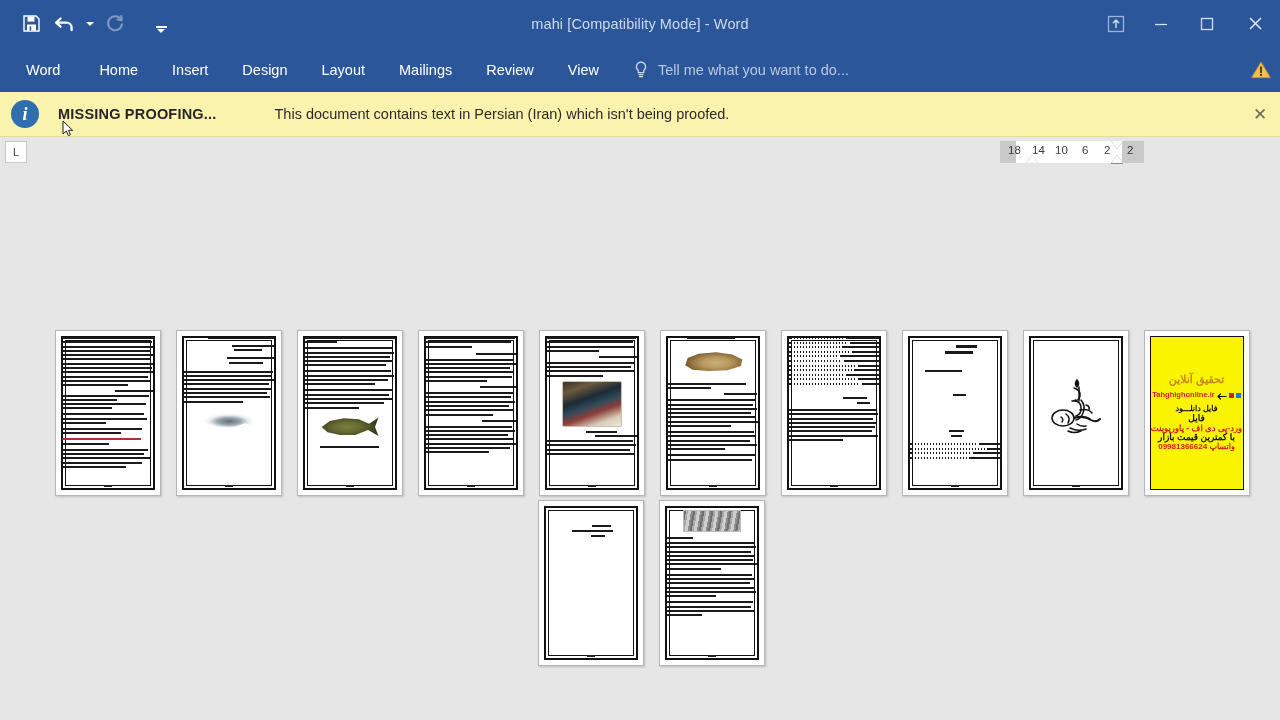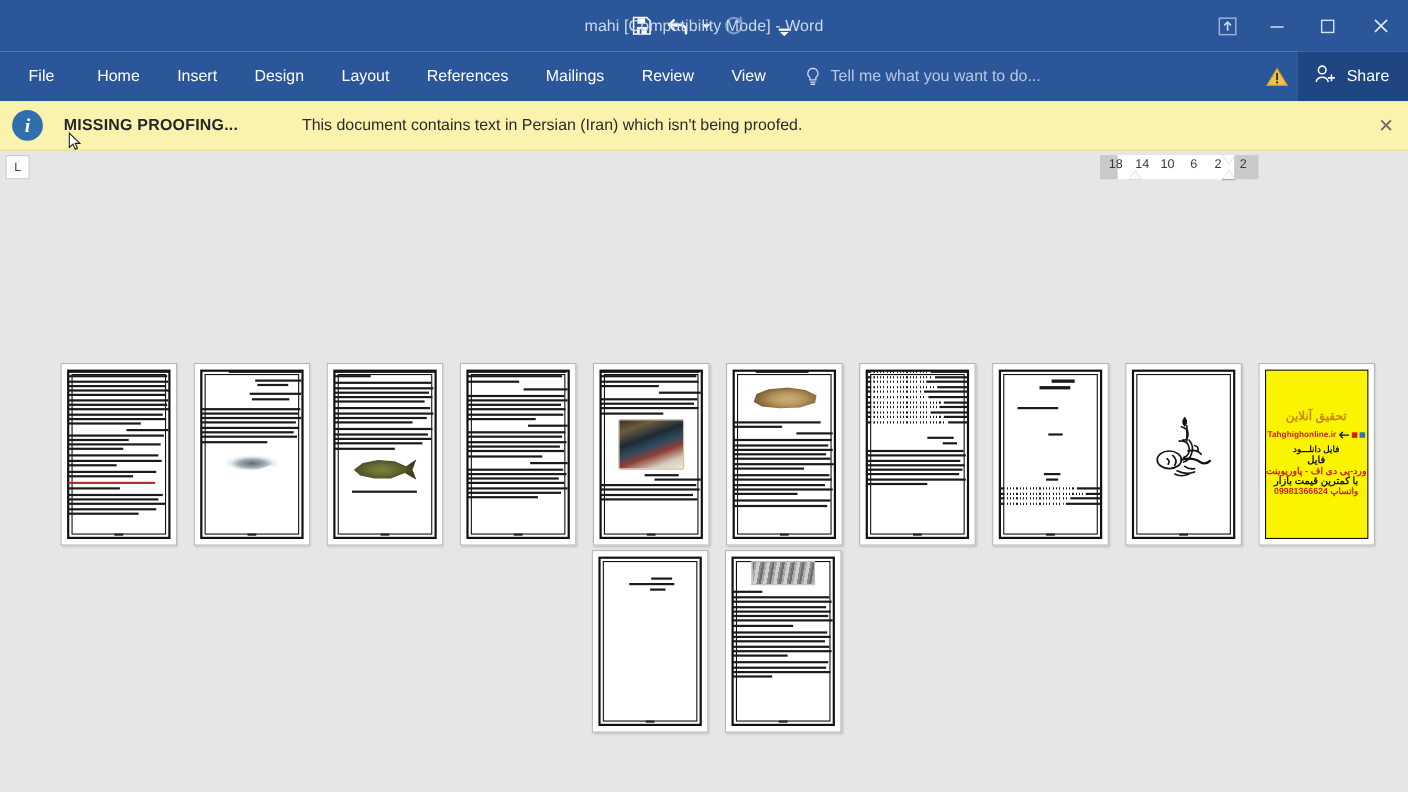--- a/index.html
+++ b/index.html
@@ -8,21 +8,21 @@
     overflow: hidden;
     font-family: "Liberation Sans", sans-serif;
     background: #e6e6e6;
   }
   #app { position: relative; width: 1280px; height: 720px; }
 
   
   .titlebar {
     position: absolute; top: 0; left: 0; width: 1280px; height: 47px;
     background: #2b579a;
-    display: flex; align-items: center; justify-content: center;
+    display: flex; align-items: center;
   }
   .qat { display: flex; align-items: center; height: 47px; padding-left: 14px; }
   .qat-btn {
     width: 34px; height: 34px;
     display: flex; align-items: center; justify-content: center;
     color: #ffffff;
   }
   .qat-btn.dim { color: #7c9bc4; }
   .qat-btn svg { display: block; }
   .qat-caret {
@@ -347,26 +347,25 @@
       <div class="win-btn close">
         <svg width="17" height="17" viewBox="0 0 17 17">
           <path d="M3 3 L14 14 M14 3 L3 14" stroke="#e3e9f3" stroke-width="1.5"></path>
         </svg>
       </div>
     </div>
   </div>
 
   <div class="ribbon">
     <div class="tabs">
-      <div class="tab">File</div>
+      <div class="tab">Word</div>
       <div class="tab">Home</div>
       <div class="tab">Insert</div>
       <div class="tab">Design</div>
       <div class="tab">Layout</div>
-      <div class="tab">References</div>
       <div class="tab">Mailings</div>
       <div class="tab">Review</div>
       <div class="tab">View</div>
 
       <div class="tellme">
         <span class="bulb">
           <svg width="14" height="18" viewBox="0 0 14 18">
             <path d="M7 1.2 a4.6 4.6 0 0 0 -2.7 8.3 v2.1 h5.4 v-2.1 A4.6 4.6 0 0 0 7 1.2 z" fill="none" stroke="#cfd9e9" stroke-width="1.2"></path>
             <path d="M5 13.6 h4 M5.4 15.6 h3.2" stroke="#cfd9e9" stroke-width="1.2" stroke-linecap="round"></path>
           </svg>
@@ -375,30 +374,20 @@
       </div>
     </div>
 
     <div class="ribbon-right">
       <div class="warn-icon">
         <svg width="22" height="20" viewBox="0 0 22 20">
           <path d="M11 2.2 L20.3 17.6 H1.7 Z" fill="#f0c14b" stroke="#c79a2e" stroke-width="1"></path>
           <path d="M11 7 V12.2" stroke="#3a2c08" stroke-width="1.7" stroke-linecap="round"></path>
           <circle cx="11" cy="14.9" r="1.05" fill="#3a2c08"></circle>
         </svg>
-      </div>
-      <div class="share-btn">
-        <span>
-          <svg width="21" height="19" viewBox="0 0 21 19">
-            <circle cx="8" cy="5.6" r="3.5" fill="none" stroke="#ffffff" stroke-width="1.4"></circle>
-            <path d="M2.4 16.6 a5.8 5.8 0 0 1 11.2 0" fill="none" stroke="#ffffff" stroke-width="1.4"></path>
-            <path d="M16.4 10.2 v5.2 M13.8 12.8 h5.2" stroke="#ffffff" stroke-width="1.4" stroke-linecap="round"></path>
-          </svg>
-        </span>
-        <span>Share</span>
       </div>
     </div>
   </div>
 
   <div class="notifybar">
     <div class="notify-info">i</div>
     <div class="notify-title">MISSING PROOFING...</div>
     <div class="notify-msg">This document contains text in Persian (Iran) which isn't being proofed.</div>
     <div class="notify-close">✕</div>
   </div>

